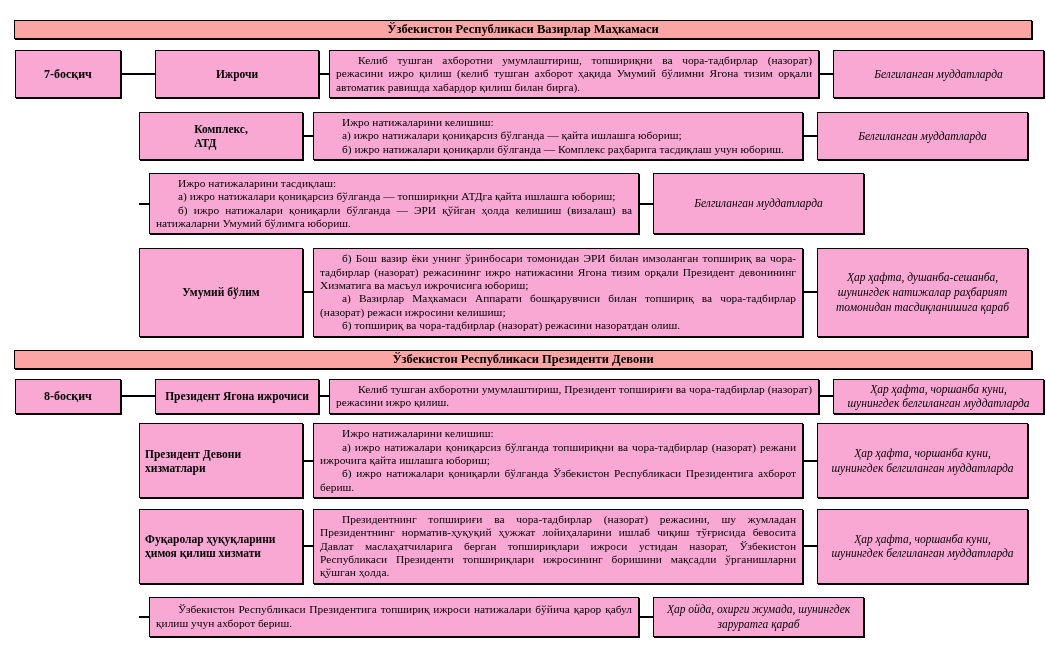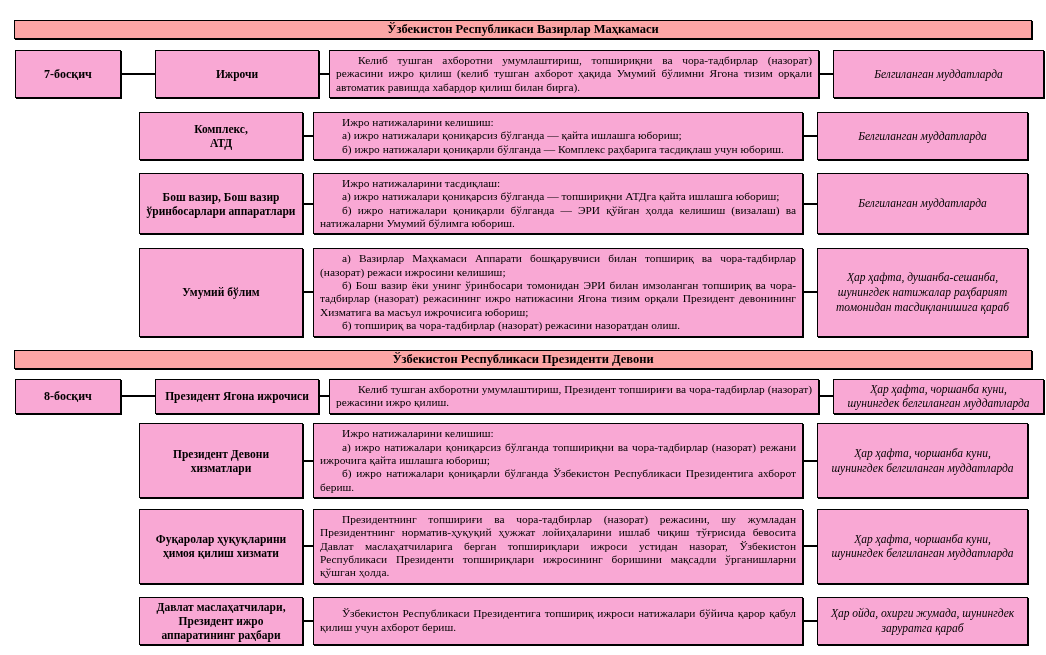--- a/index.html
+++ b/index.html
@@ -61,21 +61,21 @@
   }
   .conn-stage { width: 34px; }
   .conn-a { width: 10px; }
   .conn-b { width: 14px; }
   .cell-label {
     width: 164px;
     flex: none;
     display: flex;
     align-items: center;
     justify-content: center;
-    text-align: center;
+    text-align: left;
     font-weight: bold;
     font-size: 11.5px;
     line-height: 1.22;
     padding: 2px 5px;
     white-space: pre-line;
   }
   .cell-content {
     width: 490px;
     flex: none;
     display: flex;
@@ -143,38 +143,37 @@
     <p>Ижро натижаларини келишиш:</p>
     <p>а) ижро натижалари қониқарсиз бўлганда — қайта ишлашга юбориш;</p>
     <p>б) ижро натижалари қониқарли бўлганда — Комплекс раҳбарига тасдиқлаш учун юбориш.</p>
   </div>
   <div class="conn conn-b"></div>
   <div class="box cell-timing">Белгиланган муддатларда</div>
 </div>
 
 <div class="row mt13 h54">
   <div class="stage-spacer"></div>
-  <div class="box cell-label">Бош вазир, Бош вазир ўринбосарлари аппаратлари</div>
   <div class="conn conn-a"></div>
   <div class="box cell-content">
     <p>Ижро натижаларини тасдиқлаш:</p>
     <p>а) ижро натижалари қониқарсиз бўлганда — топшириқни АТДга қайта ишлашга юбориш;</p>
     <p>б) ижро натижалари қониқарли бўлганда — ЭРИ қўйган ҳолда келишиш (визалаш) ва натижаларни Умумий бўлимга юбориш.</p>
   </div>
   <div class="conn conn-b"></div>
   <div class="box cell-timing">Белгиланган муддатларда</div>
 </div>
 
 <div class="row mt14 h84">
   <div class="stage-spacer"></div>
   <div class="box cell-label">Умумий бўлим</div>
   <div class="conn conn-a"></div>
   <div class="box cell-content">
+    <p>б) Бош вазир ёки унинг ўринбосари томонидан ЭРИ билан имзоланган топшириқ ва чора-тадбирлар (назорат) режасининг ижро натижасини Ягона тизим орқали Президент девонининг Хизматига ва масъул ижрочисига юбориш;</p>
     <p>а) Вазирлар Маҳкамаси Аппарати бошқарувчиси билан топшириқ ва чора-тадбирлар (назорат) режаси ижросини келишиш;</p>
-    <p>б) Бош вазир ёки унинг ўринбосари томонидан ЭРИ билан имзоланган топшириқ ва чора-тадбирлар (назорат) режасининг ижро натижасини Ягона тизим орқали Президент девонининг Хизматига ва масъул ижрочисига юбориш;</p>
     <p>б) топшириқ ва чора-тадбирлар (назорат) режасини назоратдан олиш.</p>
   </div>
   <div class="conn conn-b"></div>
   <div class="box cell-timing">Ҳар ҳафта, душанба-сешанба, шунингдек натижалар раҳбарият томонидан тасдиқланишига қараб</div>
 </div>
 
 <div class="section-header mt13">Ўзбекистон Республикаси Президенти Девони</div>
 
 <div class="row mt10 h29">
   <div class="box cell-stage">8-босқич</div>
@@ -207,20 +206,19 @@
   <div class="conn conn-a"></div>
   <div class="box cell-content">
     <p>Президентнинг топшириғи ва чора-тадбирлар (назорат) режасини, шу жумладан Президентнинг норматив-ҳуқуқий ҳужжат лойиҳаларини ишлаб чиқиш тўғрисида бевосита Давлат маслаҳатчиларига берган топшириқлари ижроси устидан назорат, Ўзбекистон Республикаси Президенти топшириқлари ижросининг боришини мақсадли ўрганишларни қўшган ҳолда.</p>
   </div>
   <div class="conn conn-b"></div>
   <div class="box cell-timing">Ҳар ҳафта, чоршанба куни, шунингдек белгиланган муддатларда</div>
 </div>
 
 <div class="row mt13 h40">
   <div class="stage-spacer"></div>
-  <div class="box cell-label">Давлат маслаҳатчилари, Президент ижро аппаратининг раҳбари</div>
   <div class="conn conn-a"></div>
   <div class="box cell-content">
     <p>Ўзбекистон Республикаси Президентига топшириқ ижроси натижалари бўйича қарор қабул қилиш учун ахборот бериш.</p>
   </div>
   <div class="conn conn-b"></div>
   <div class="box cell-timing">Ҳар ойда, охирги жумада, шунингдек заруратга қараб</div>
 </div>
 
 </body></html>

